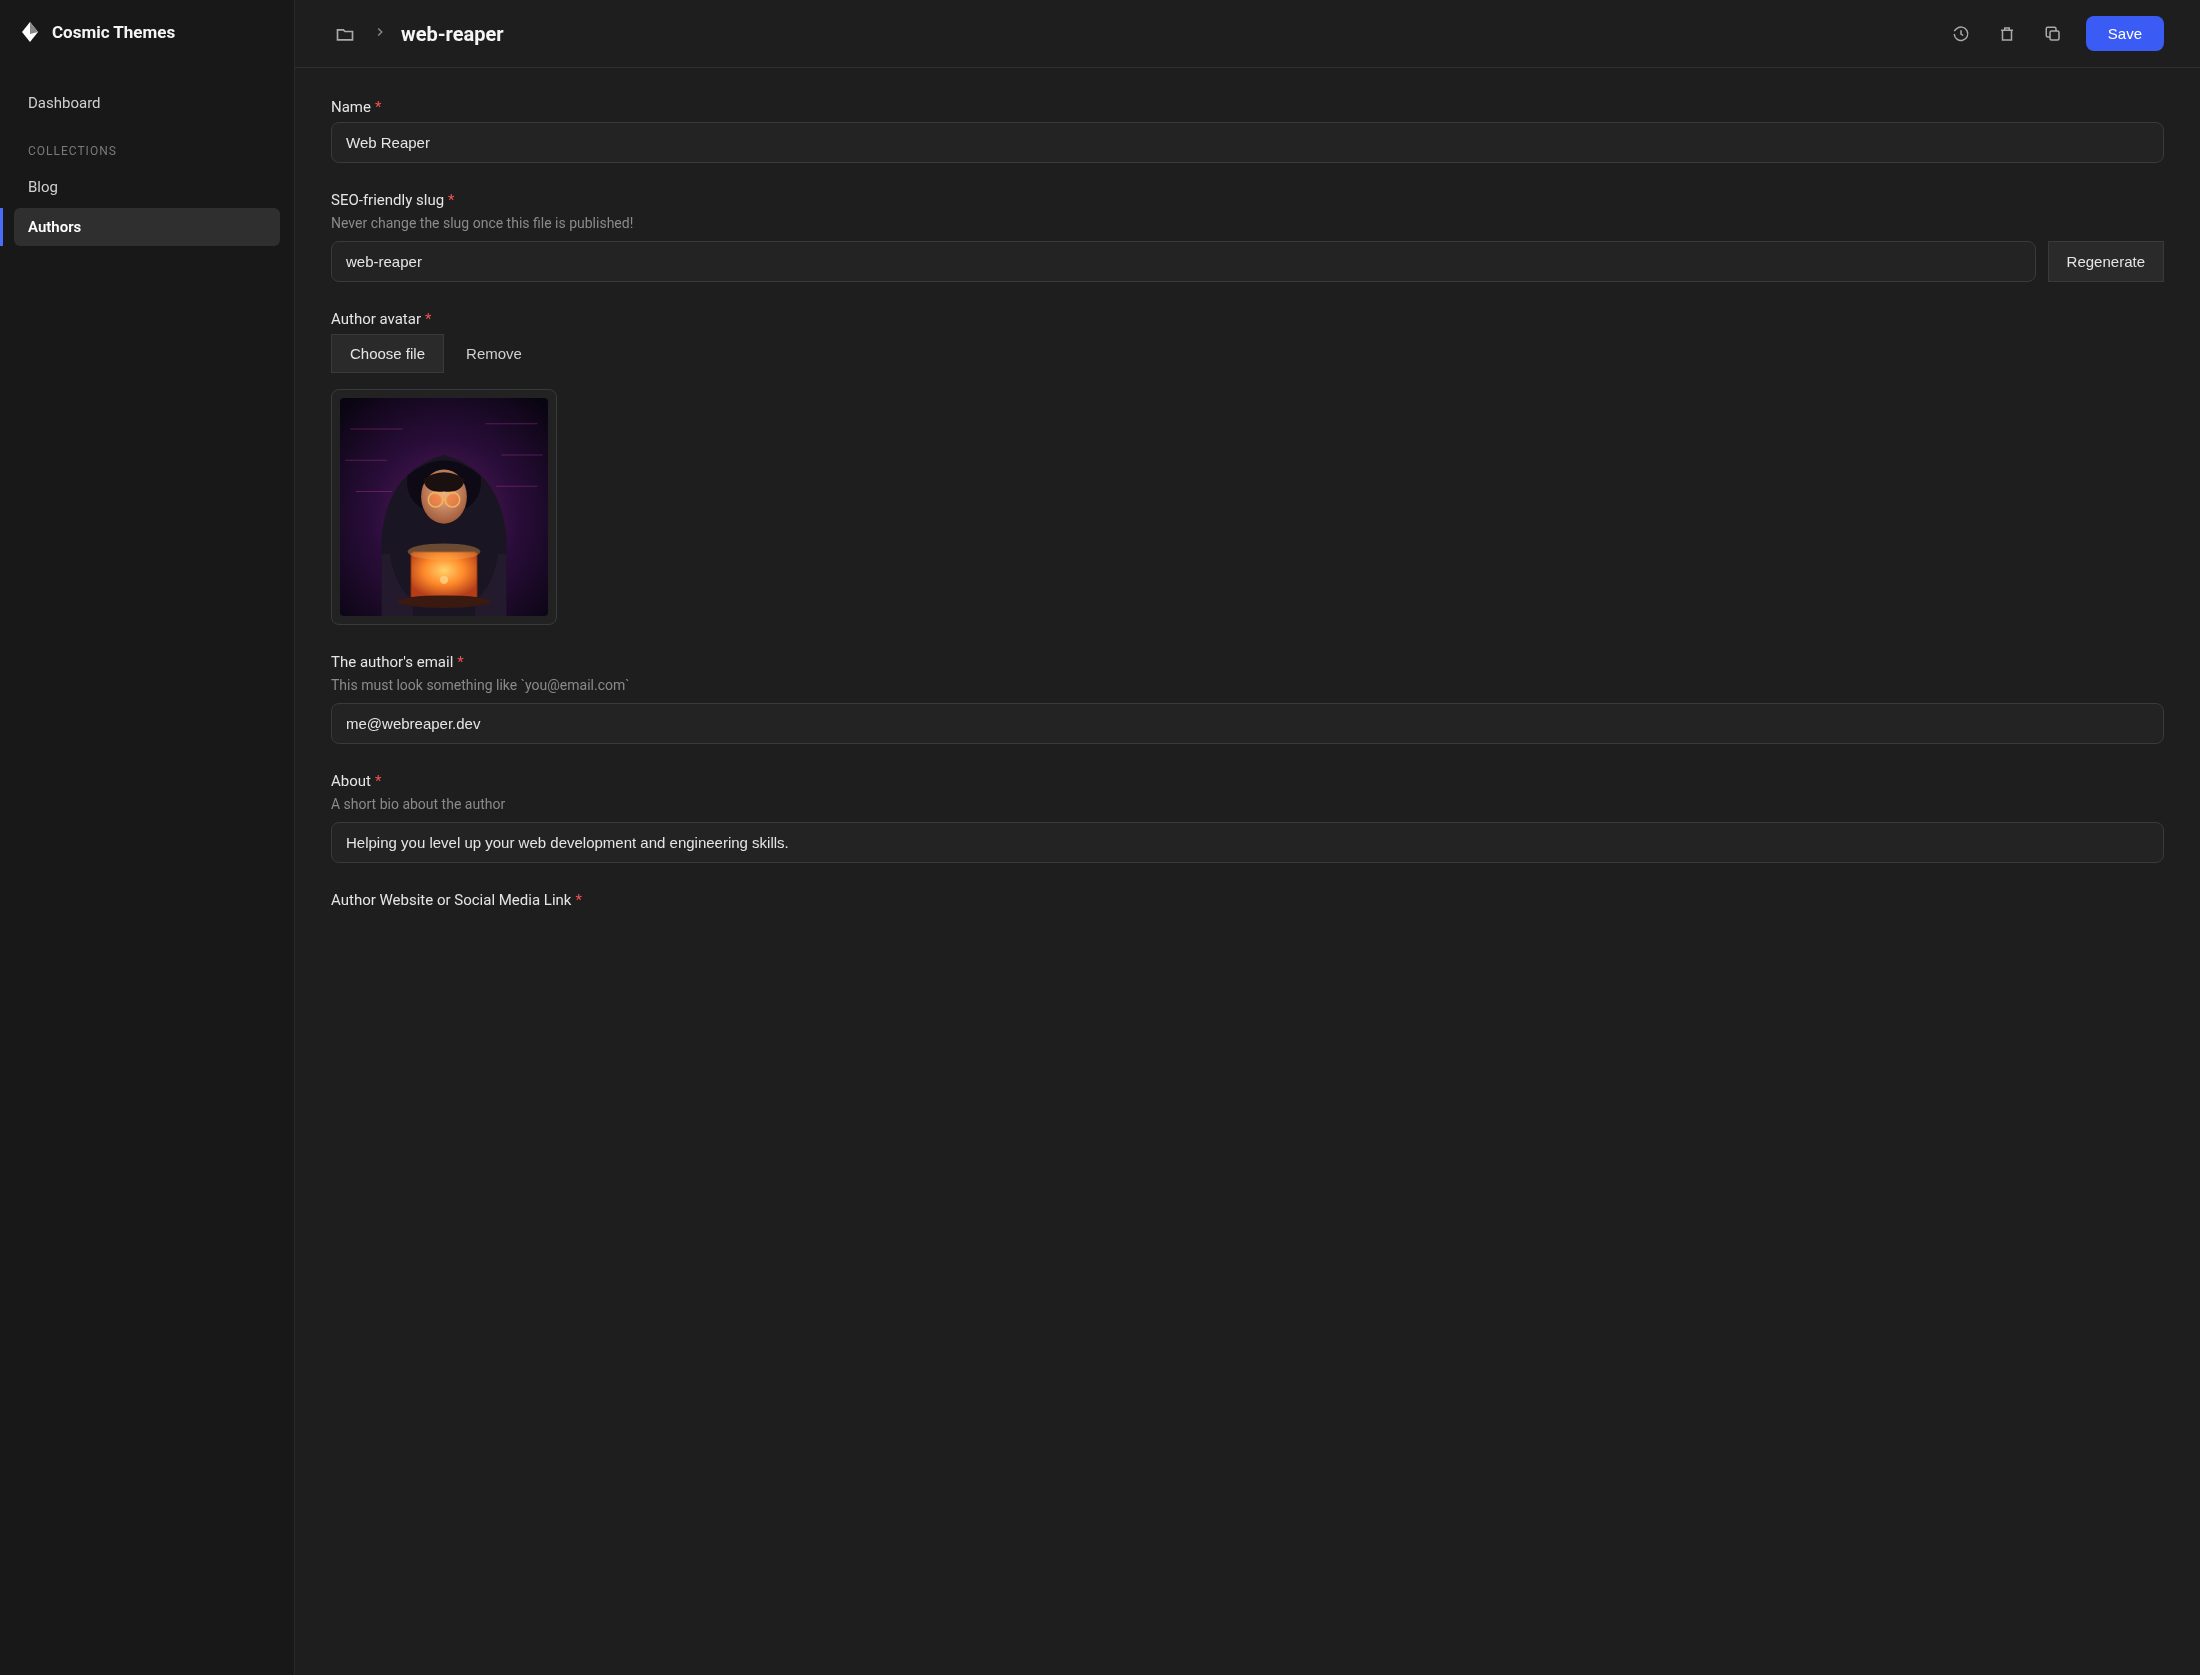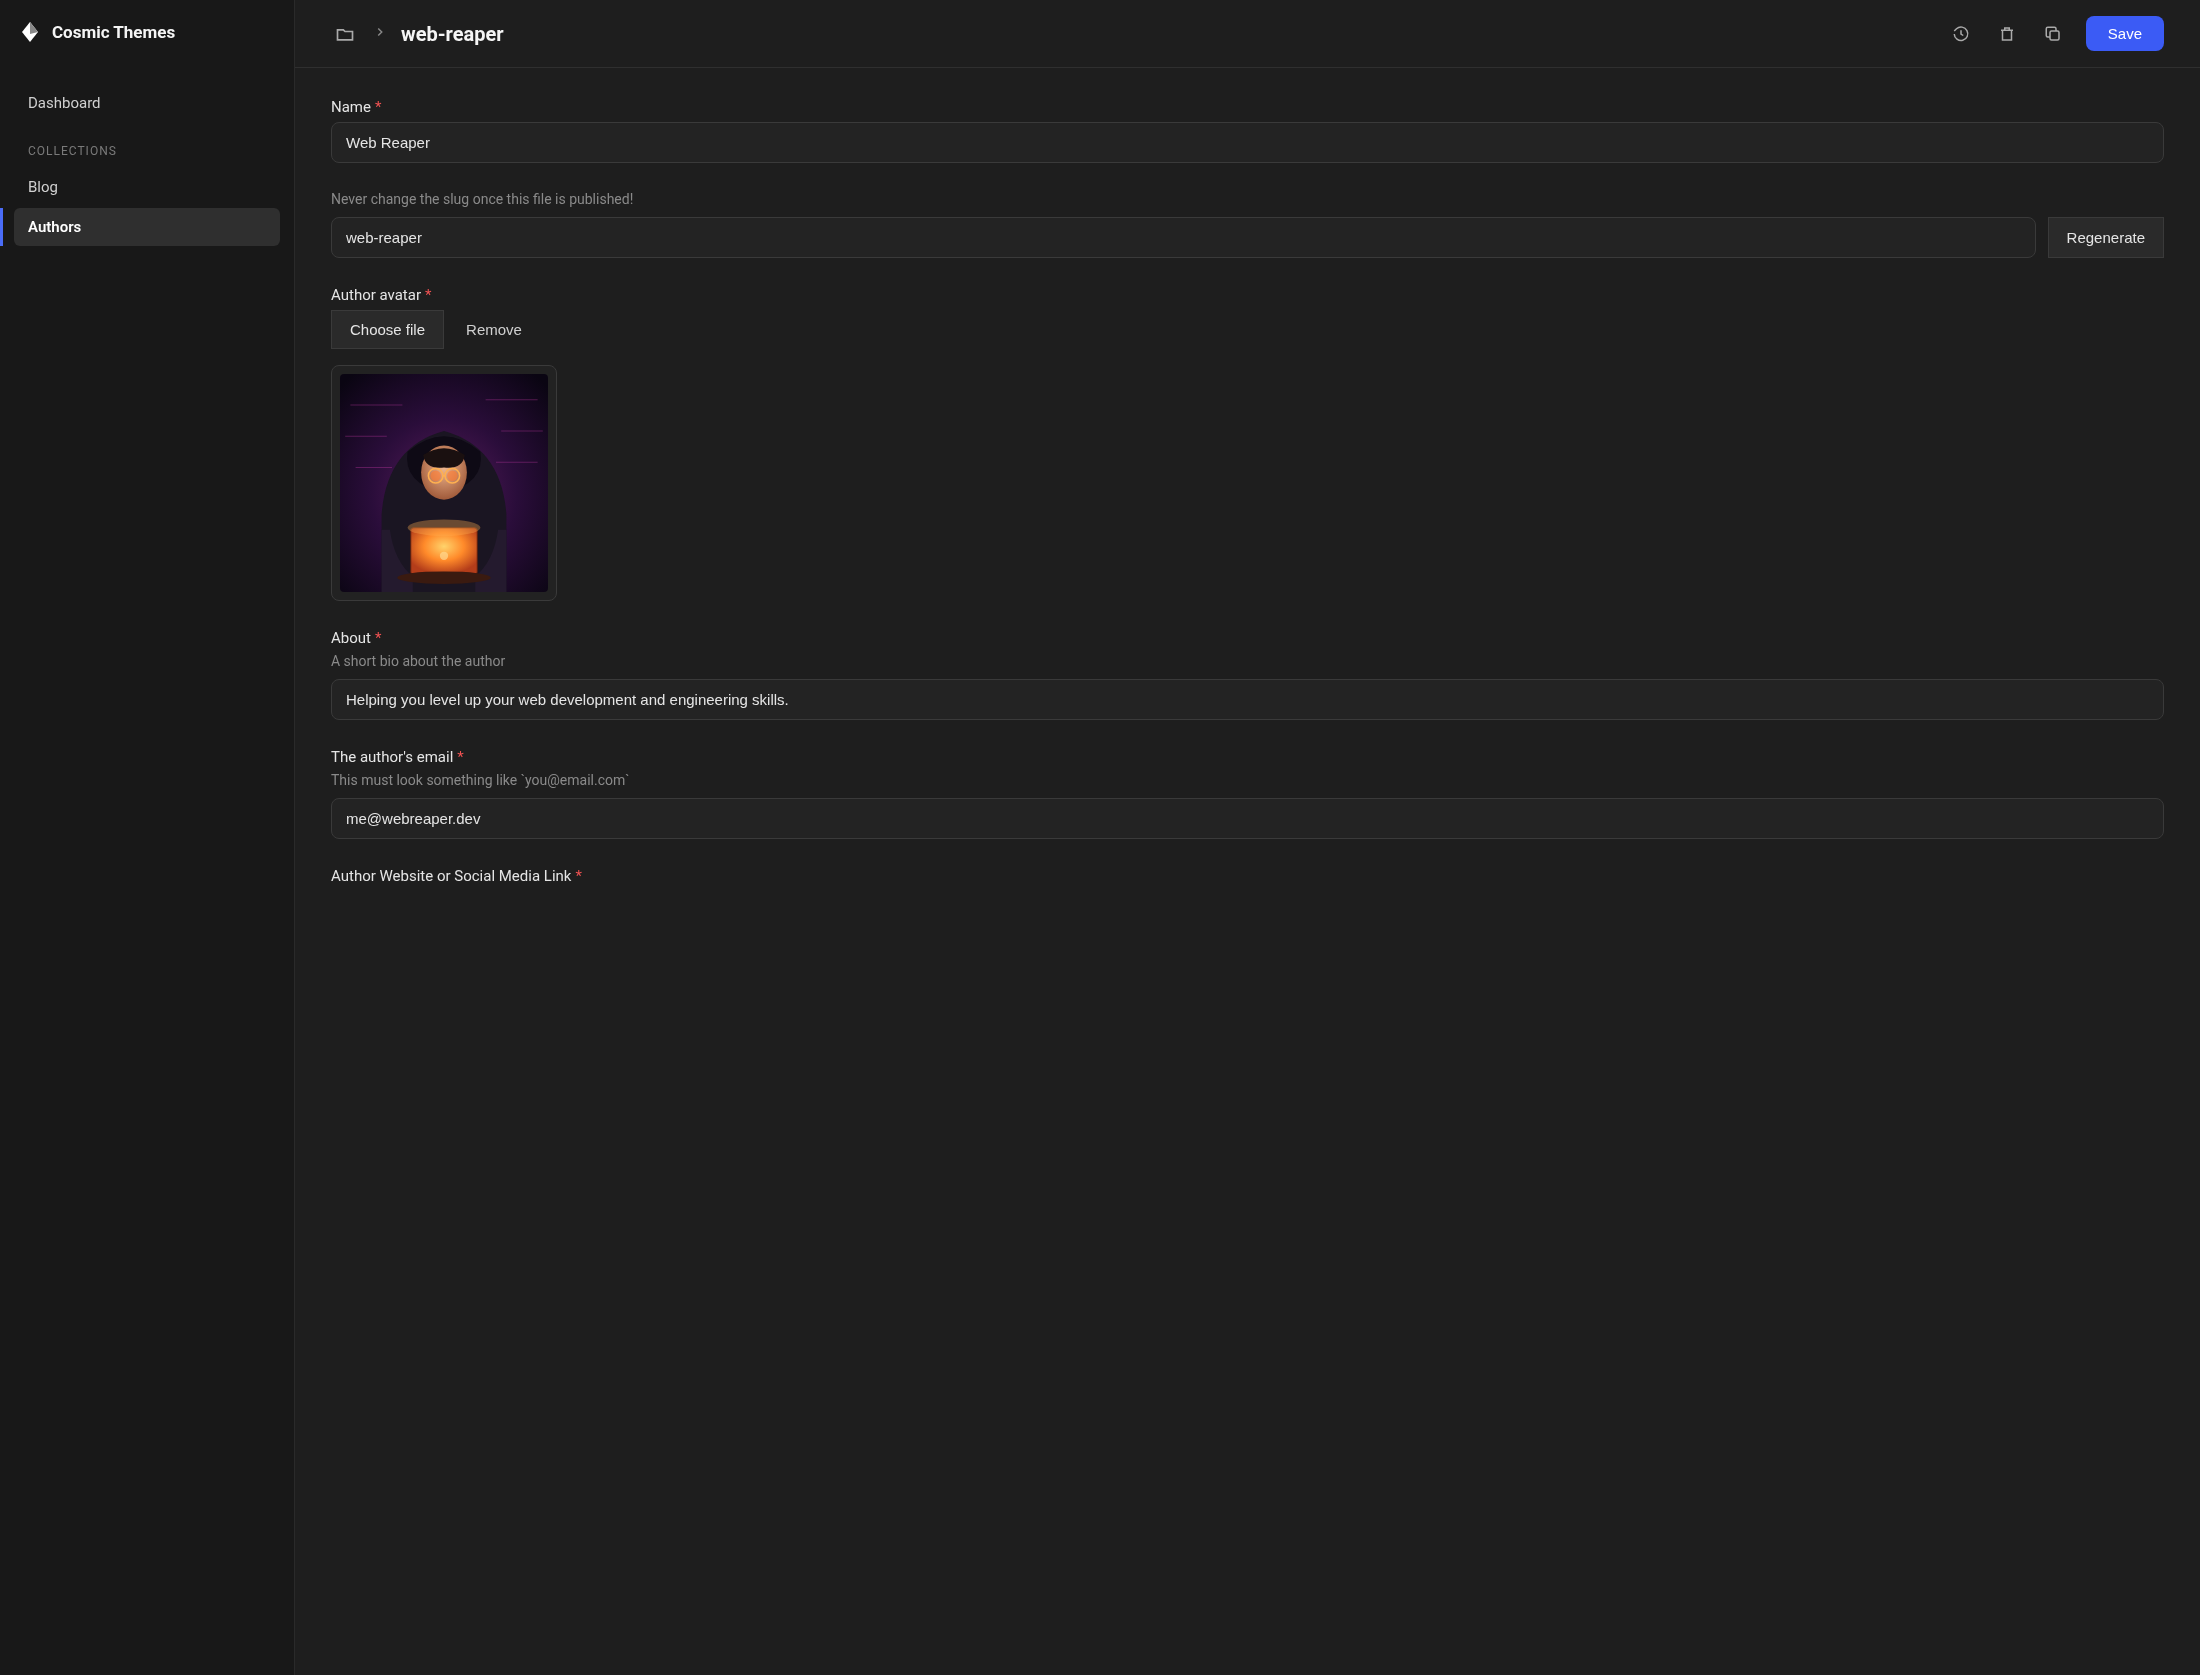--- a/index.html
+++ b/index.html
@@ -256,20 +256,23 @@
   <div class="content">
 
     <div class="field">
       <label class="field-label">
         <span>Name</span><span class="required">*</span>
       </label>
       <input class="text-input" type="text" value="Web Reaper" style="">
     </div>
 
     <div class="field">
+      <label class="field-label">
+        <span>SEO-friendly slug</span><span class="required">*</span>
+      </label>
       <div class="field-hint">Never change the slug once this file is published!</div>
       <div class="slug-row">
         <input class="text-input" type="text" value="web-reaper" style="">
         <button class="secondary-btn">Regenerate</button>
       </div>
     </div>
 
     <div class="field">
       <label class="field-label">
         <span>Author avatar</span><span class="required">*</span>
@@ -327,34 +330,34 @@
           <circle cx="100" cy="175" r="4" fill="#ffd890" opacity="0.7"></circle>
           <ellipse cx="100" cy="196" rx="45" ry="6" fill="#3a1a10"></ellipse>
 
           <ellipse cx="100" cy="148" rx="35" ry="8" fill="#ffb050" opacity="0.35"></ellipse>
         </svg>
       </div>
     </div>
 
     <div class="field">
       <label class="field-label">
+        <span>The author's email</span><span class="required">*</span>
+      </label>
+      <div class="field-hint">This must look something like `you@email.com`</div>
+      <input class="text-input" type="text" value="me@webreaper.dev" style="">
+    </div>
+
+    <div class="field">
+      <label class="field-label">
         <span>About</span><span class="required">*</span>
       </label>
       <div class="field-hint">A short bio about the author</div>
       <input class="text-input" type="text" value="Helping you level up your web development and engineering skills." style="">
     </div>
 
     <div class="field">
       <label class="field-label">
-        <span>The author's email</span><span class="required">*</span>
-      </label>
-      <div class="field-hint">This must look something like `you@email.com`</div>
-      <input class="text-input" type="text" value="me@webreaper.dev" style="">
-    </div>
-
-    <div class="field">
-      <label class="field-label">
         <span>Author Website or Social Media Link</span><span class="required">*</span>
       </label>
     </div>
 
   </div>
 </main>
 
 </body></html>

